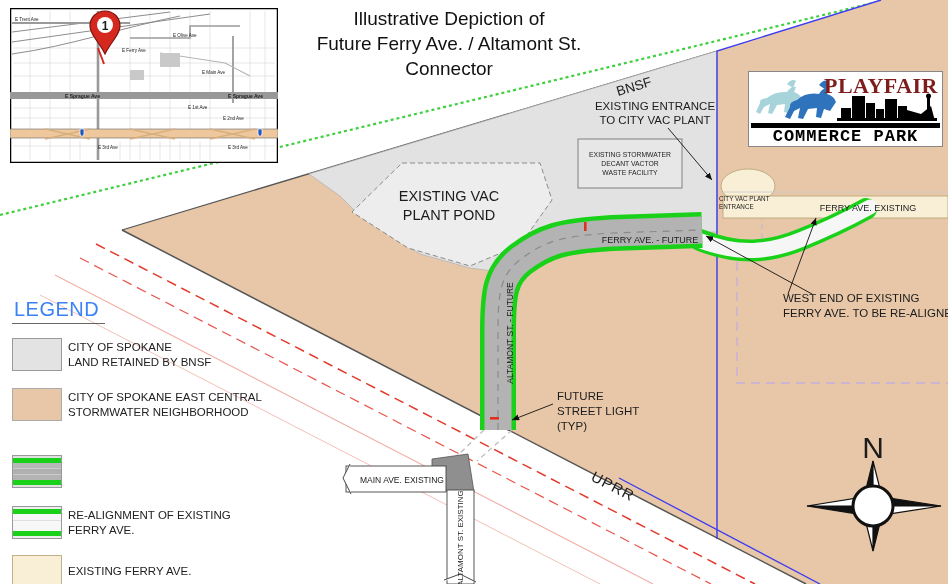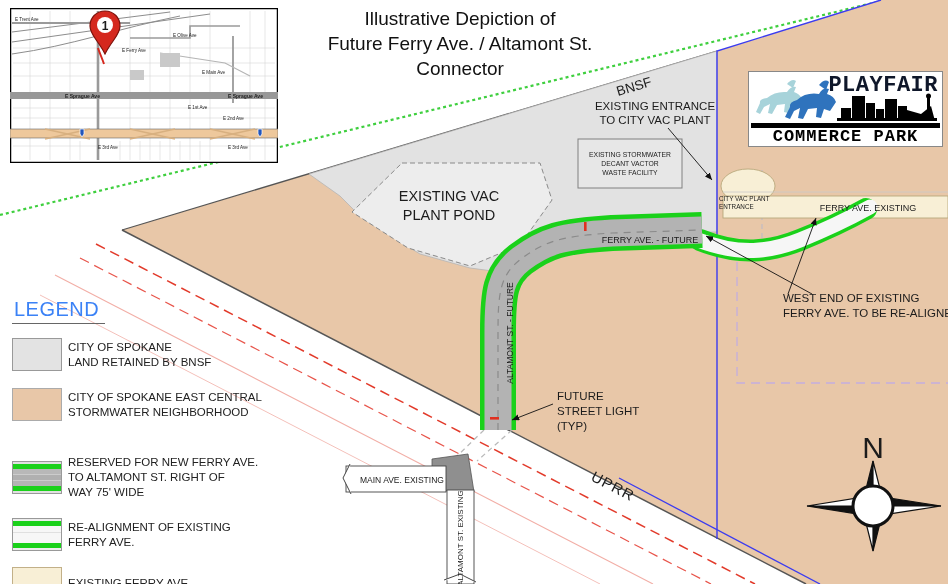--- a/index.html
+++ b/index.html
@@ -1,28 +1,28 @@
 <!DOCTYPE html>
 <html><head>
 <meta charset="utf-8">
 <style>
   html,body{margin:0;padding:0;background:#ffffff;}
   #stage{position:relative;width:948px;height:584px;overflow:hidden;background:#fff;
          font-family:"Liberation Sans",sans-serif;}
   #mapsvg{position:absolute;left:0;top:0;z-index:1;}
   
-  #title{position:absolute;left:280px;top:6px;width:360px;z-index:6;text-align:center;
+  #title{position:absolute;left:269px;top:6px;width:360px;z-index:6;text-align:center;
          font-size:19px;line-height:25px;color:#111;}
   
   #inset{position:absolute;left:10px;top:8px;width:268px;height:155px;z-index:7;background:#fff;}
   
   #logo{position:absolute;left:748px;top:71px;width:193px;height:74px;z-index:7;background:#fff;
         border:1px solid #888;}
-  #logo .pf{position:absolute;right:4px;top:1px;font-family:Liberation Mono, monospace;font-weight:700;
-        font-size:22px;letter-spacing:.5px;color:#0f172a;}
+  #logo .pf{position:absolute;right:4px;top:1px;font-family:Liberation Serif, serif;font-weight:700;
+        font-size:22px;letter-spacing:.5px;color:#7f1d1d;}
   #logo .bar{position:absolute;left:2px;right:2px;top:51px;height:5px;background:#000;}
   #logo .cp{position:absolute;left:0;right:0;top:55px;text-align:center;font-family:Liberation Mono, monospace;
         font-weight:700;font-size:17px;letter-spacing:1px;color:#000;}
   #logo svg{position:absolute;left:0;top:0;}
   
   #legend{position:absolute;left:12px;top:298px;width:330px;z-index:6;color:#222;}
   #legend .hd{font-size:20px;letter-spacing:.5px;color:#3b82f6;border-bottom:1px solid #666;
         display:inline-block;padding:0 6px 2px 2px;margin-bottom:14px;}
   .lg-item{display:flex;gap:6px;align-items:center;}
   .lg-i1{margin-bottom:17px}.lg-i2{margin-bottom:34px}.lg-i3{margin-bottom:18px}.lg-i4{margin-bottom:16px}
@@ -310,25 +310,20 @@
       <div class="sw sw-east-central"></div>
       <div class="lg-text">
         <div class="lg-line">CITY OF SPOKANE EAST CENTRAL</div>
         <div class="lg-line">STORMWATER NEIGHBORHOOD</div>
 
       </div>
     </div>
 
     <div class="lg-item lg-i3">
       <div class="sw sw-new-ferry"></div>
-      <div class="lg-text">
-        <div class="lg-line">RESERVED FOR NEW FERRY AVE.</div>
-        <div class="lg-line">TO ALTAMONT ST. RIGHT OF</div>
-        <div class="lg-line">WAY 75' WIDE</div>
-      </div>
     </div>
 
     <div class="lg-item lg-i4">
       <div class="sw sw-realign"></div>
       <div class="lg-text">
         <div class="lg-line">RE-ALIGNMENT OF EXISTING</div>
         <div class="lg-line">FERRY AVE.</div>
 
       </div>
     </div>

